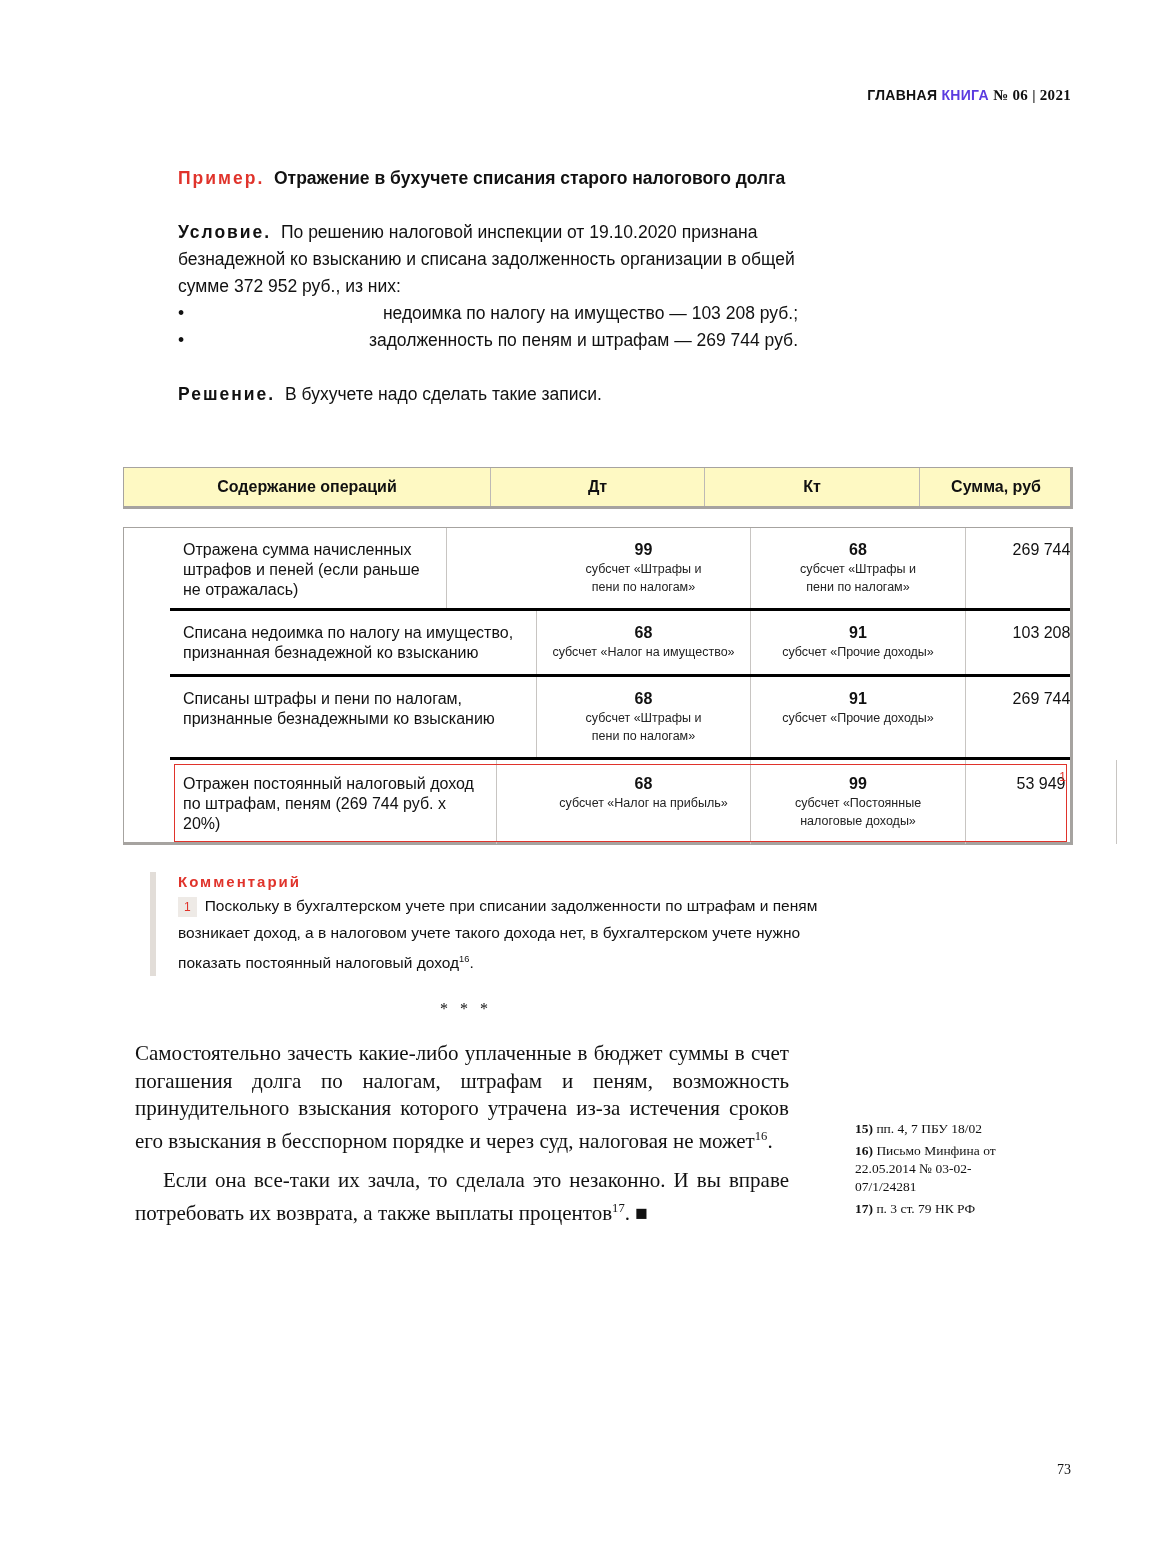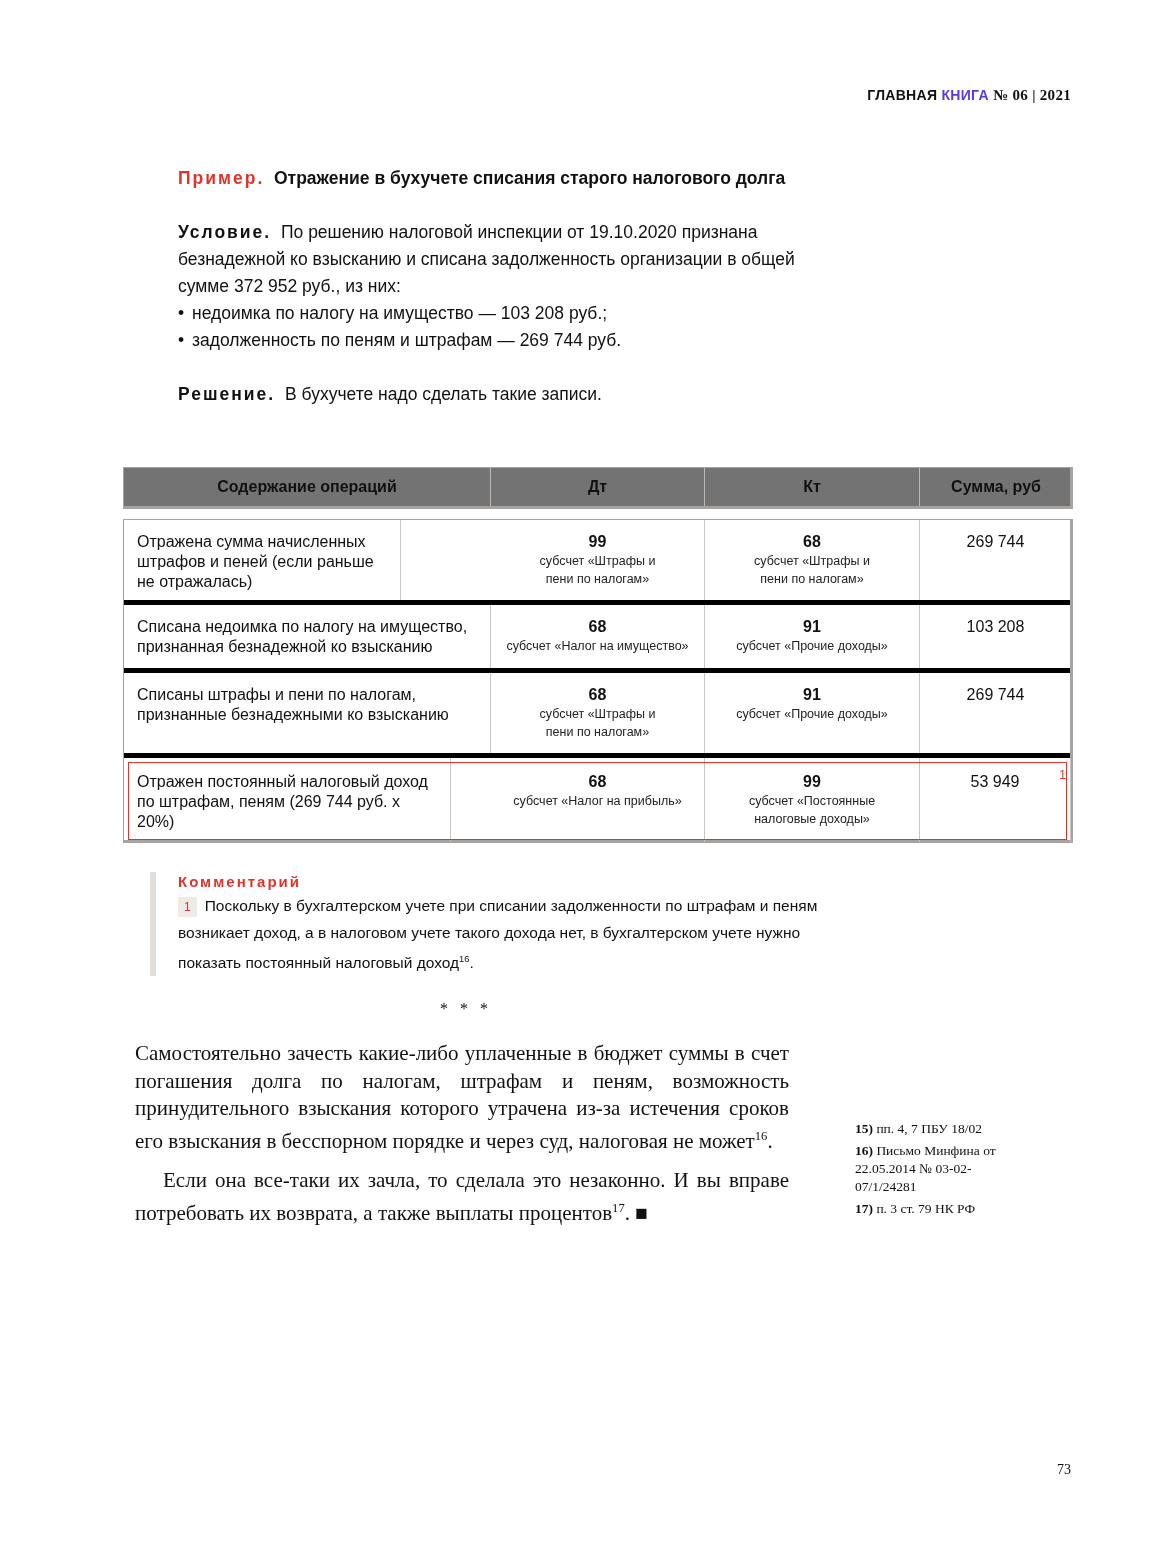--- a/index.html
+++ b/index.html
@@ -17,41 +17,41 @@
     .header .brand-b { color: #5a3be0; }
     .header .issue { font-family: "Liberation Serif", serif; font-weight: 700; font-size: 15px; }
     .example {
       position: absolute; left: 178px; top: 165px; width: 620px;
       font-size: 17.5px; line-height: 27px;
     }
     .lead-red { color: #e0332b; font-weight: 700; letter-spacing: 2px; }
     .lead-bold { font-weight: 700; letter-spacing: 2px; }
     .title-text { font-weight: 700; }
     .block { margin-top: 27px; }
-    .bullet { padding-left: 14px; position: relative; }
+    .bullet { padding-left: 14px; position: relative; text-align: right; }
     .bullet::before { content: "•"; position: absolute; left: 0; }
     .table-wrap {
       position: absolute; left: 123px; top: 467px; width: 950px;
     }
     .thead {
       display: grid; grid-template-columns: 367px 214px 215px 152px;
-      background: #737373; border: 1px solid #a6a3a0; border-bottom: 3px solid #a6a3a0; border-right: 3px solid #a6a3a0;
+      background: #fef9c3; border: 1px solid #a6a3a0; border-bottom: 3px solid #a6a3a0; border-right: 3px solid #a6a3a0;
       height: 38px;
     }
     .thead div {
       display: flex; align-items: center; justify-content: center;
       font-weight: 700; font-size: 16px; border-right: 1px solid #bdb9b5;
     }
     .thead div:last-child { border-right: none; }
     .tbody {
-      margin-top: 10px; border: 1px solid #a6a3a0; border-right: 3px solid #a6a3a0; border-bottom: 3px solid #a6a3a0;
+      margin-top: 18px; border: 1px solid #a6a3a0; border-right: 3px solid #a6a3a0; border-bottom: 3px solid #a6a3a0; padding-left: 46px;
     }
     .row {
       display: grid; grid-template-columns: 367px 214px 215px 151px;
-      border-top: 5px solid #000000; position: relative;
+      border-top: 3px solid #000000; position: relative;
     }
     .row:first-child { border-top: none; }
     .row > div { border-right: 1px solid #c8c5c2; padding: 12px 13px 10px 13px; }
     .row > div:last-child { border-right: none; }
     .cell-op { font-size: 16px; line-height: 20px; }
     .cell-acc { text-align: center; }
     .acc-num { font-weight: 700; font-size: 16px; line-height: 20px; }
     .acc-sub { font-size: 12.5px; line-height: 18px; color: #222; }
     .cell-sum { text-align: center; font-size: 16px; line-height: 20px; }
     .row.highlight::after {

